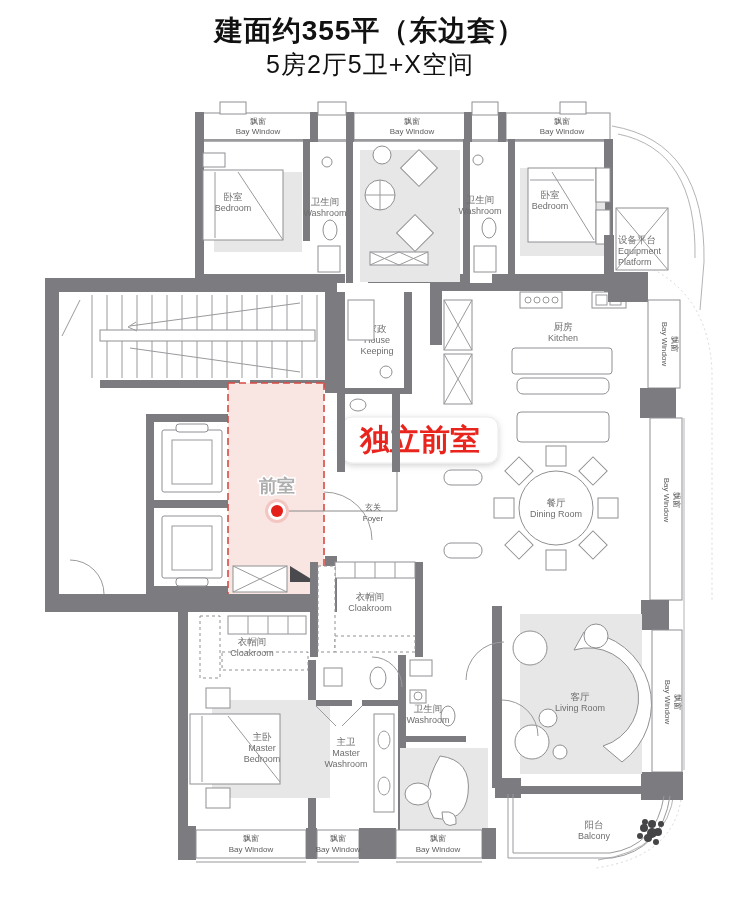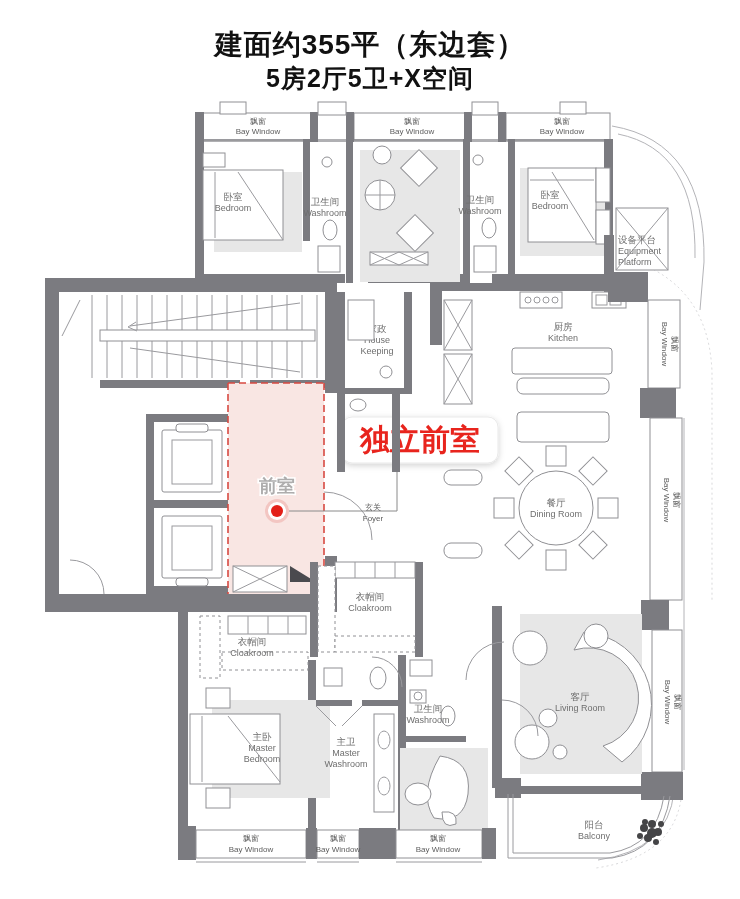--- a/index.html
+++ b/index.html
@@ -1,20 +1,20 @@
 <!DOCTYPE html>
 <html><head>
 <meta charset="utf-8">
 <style>
   html,body{margin:0;padding:0;background:#fff;}
   .page{position:relative;width:740px;height:899px;background:#ffffff;overflow:hidden;
         font-family:"Liberation Sans",sans-serif;}
-  .title-block{position:absolute;top:28px;left:0;width:100%;text-align:center;color:#111;}
+  .title-block{position:absolute;top:14px;left:0;width:100%;text-align:center;color:#111;}
   .title-line1{font-size:28px;font-weight:bold;letter-spacing:1px;line-height:34px;}
-  .title-line2{font-size:25px;font-weight:bold;letter-spacing:1px;line-height:32px;}
+  .title-line2{font-size:25px;font-weight:normal;letter-spacing:1px;line-height:32px;}
   svg{position:absolute;left:0;top:0;}
   svg text{font-family:"Liberation Sans",sans-serif;}
   .wall{fill:#7b7b80;}
   .thin{stroke:#9a9a9e;stroke-width:1;fill:none;}
   .thin2{stroke:#b4b4b8;stroke-width:1;fill:none;}
   .furn{fill:#ffffff;stroke:#909094;stroke-width:1;}
   .carpet{fill:#e7e7e7;}
   .lblzh{fill:#6e6e6e;font-size:9.5px;text-anchor:middle;}
   .lblen{fill:#6e6e6e;font-size:9px;text-anchor:middle;}
   .bayzh{fill:#5c5c5c;font-size:8px;text-anchor:middle;}

